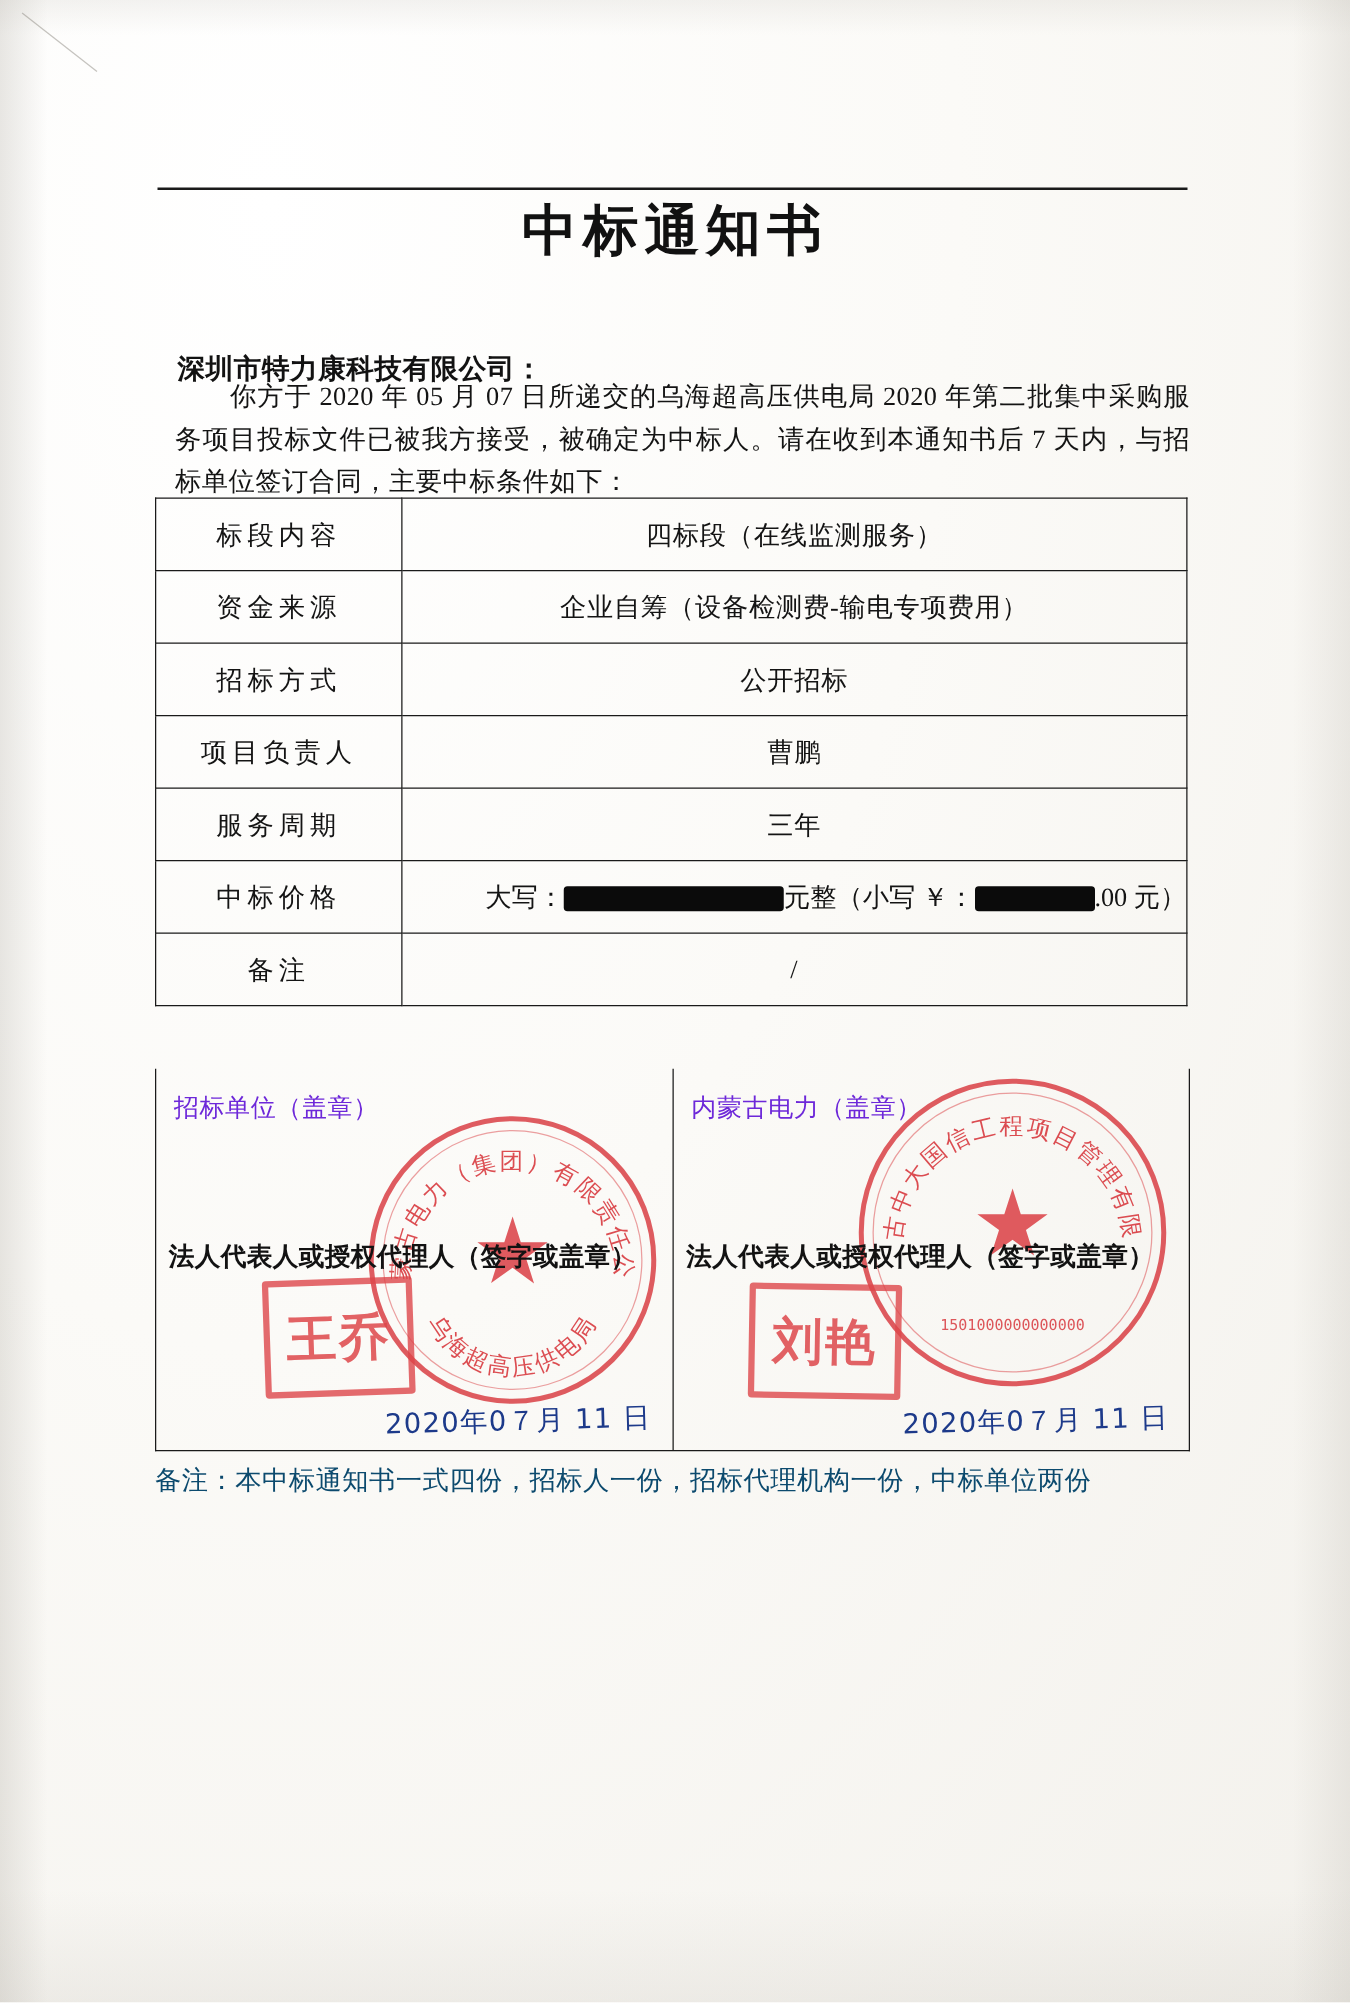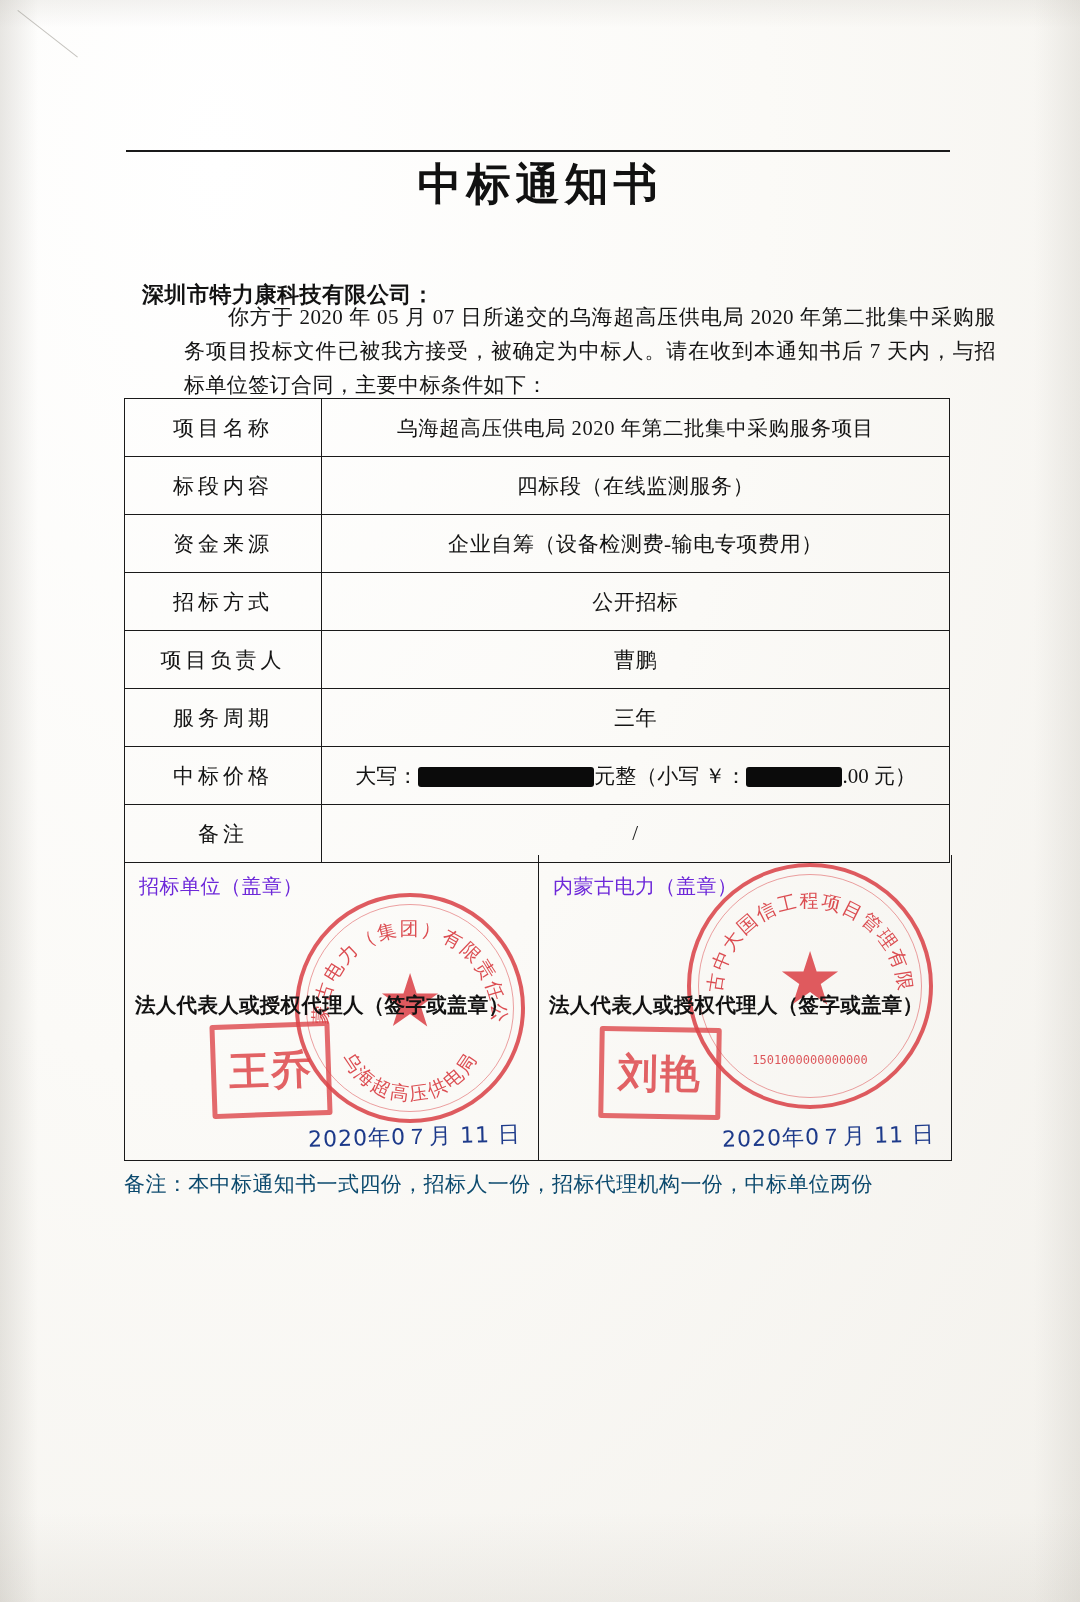--- a/index.html
+++ b/index.html
@@ -126,21 +126,20 @@
     position: absolute;
     left: 140px;
     top: 300px;
     width: 812px;
     font-size: 21px;
     line-height: 34px;
     color: #141414;
     text-align: justify;
     text-indent: 44px;
     letter-spacing: 0.4px;
-    margin-left: 44px;
   }
 
   
   .tbl {
     position: absolute;
     left: 124px;
     top: 398px;
     width: 826px;
     border-collapse: collapse;
     table-layout: fixed;
@@ -160,21 +159,21 @@
   }
   .tbl td.val {
     text-align: center;
     letter-spacing: 0.6px;
   }
   .tbl td.val.row1 { font-size: 20.5px; }
 
   
   .price-cell {
     position: relative;
-    text-align: center;
+    text-align: right;
     padding-left: 82px;
     font-size: 21px;
   }
   .redact {
     display: inline-block;
     vertical-align: -4px;
     height: 20px;
     background: #0b0b0b;
     border-radius: 3px;
     position: relative;
@@ -352,24 +351,20 @@
 
   <div class="rule"></div>
 
   <div class="doc-title">中标通知书</div>
 
   <div class="salutation">深圳市特力康科技有限公司：</div>
   <div class="body-text">你方于 2020 年 05 月 07 日所递交的乌海超高压供电局 2020 年第二批集中采购服务项目投标文件已被我方接受，被确定为中标人。请在收到本通知书后 7 天内，与招标单位签订合同，主要中标条件如下：</div>
 
   <table class="tbl">
     <tbody>
-      <tr>
-        <td class="lab">项目名称</td>
-        <td class="val row1">乌海超高压供电局 2020 年第二批集中采购服务项目</td>
-      </tr>
       <tr>
         <td class="lab">标段内容</td>
         <td class="val">四标段（在线监测服务）</td>
       </tr>
       <tr>
         <td class="lab">资金来源</td>
         <td class="val">企业自筹（设备检测费-输电专项费用）</td>
       </tr>
       <tr>
         <td class="lab">招标方式</td>

